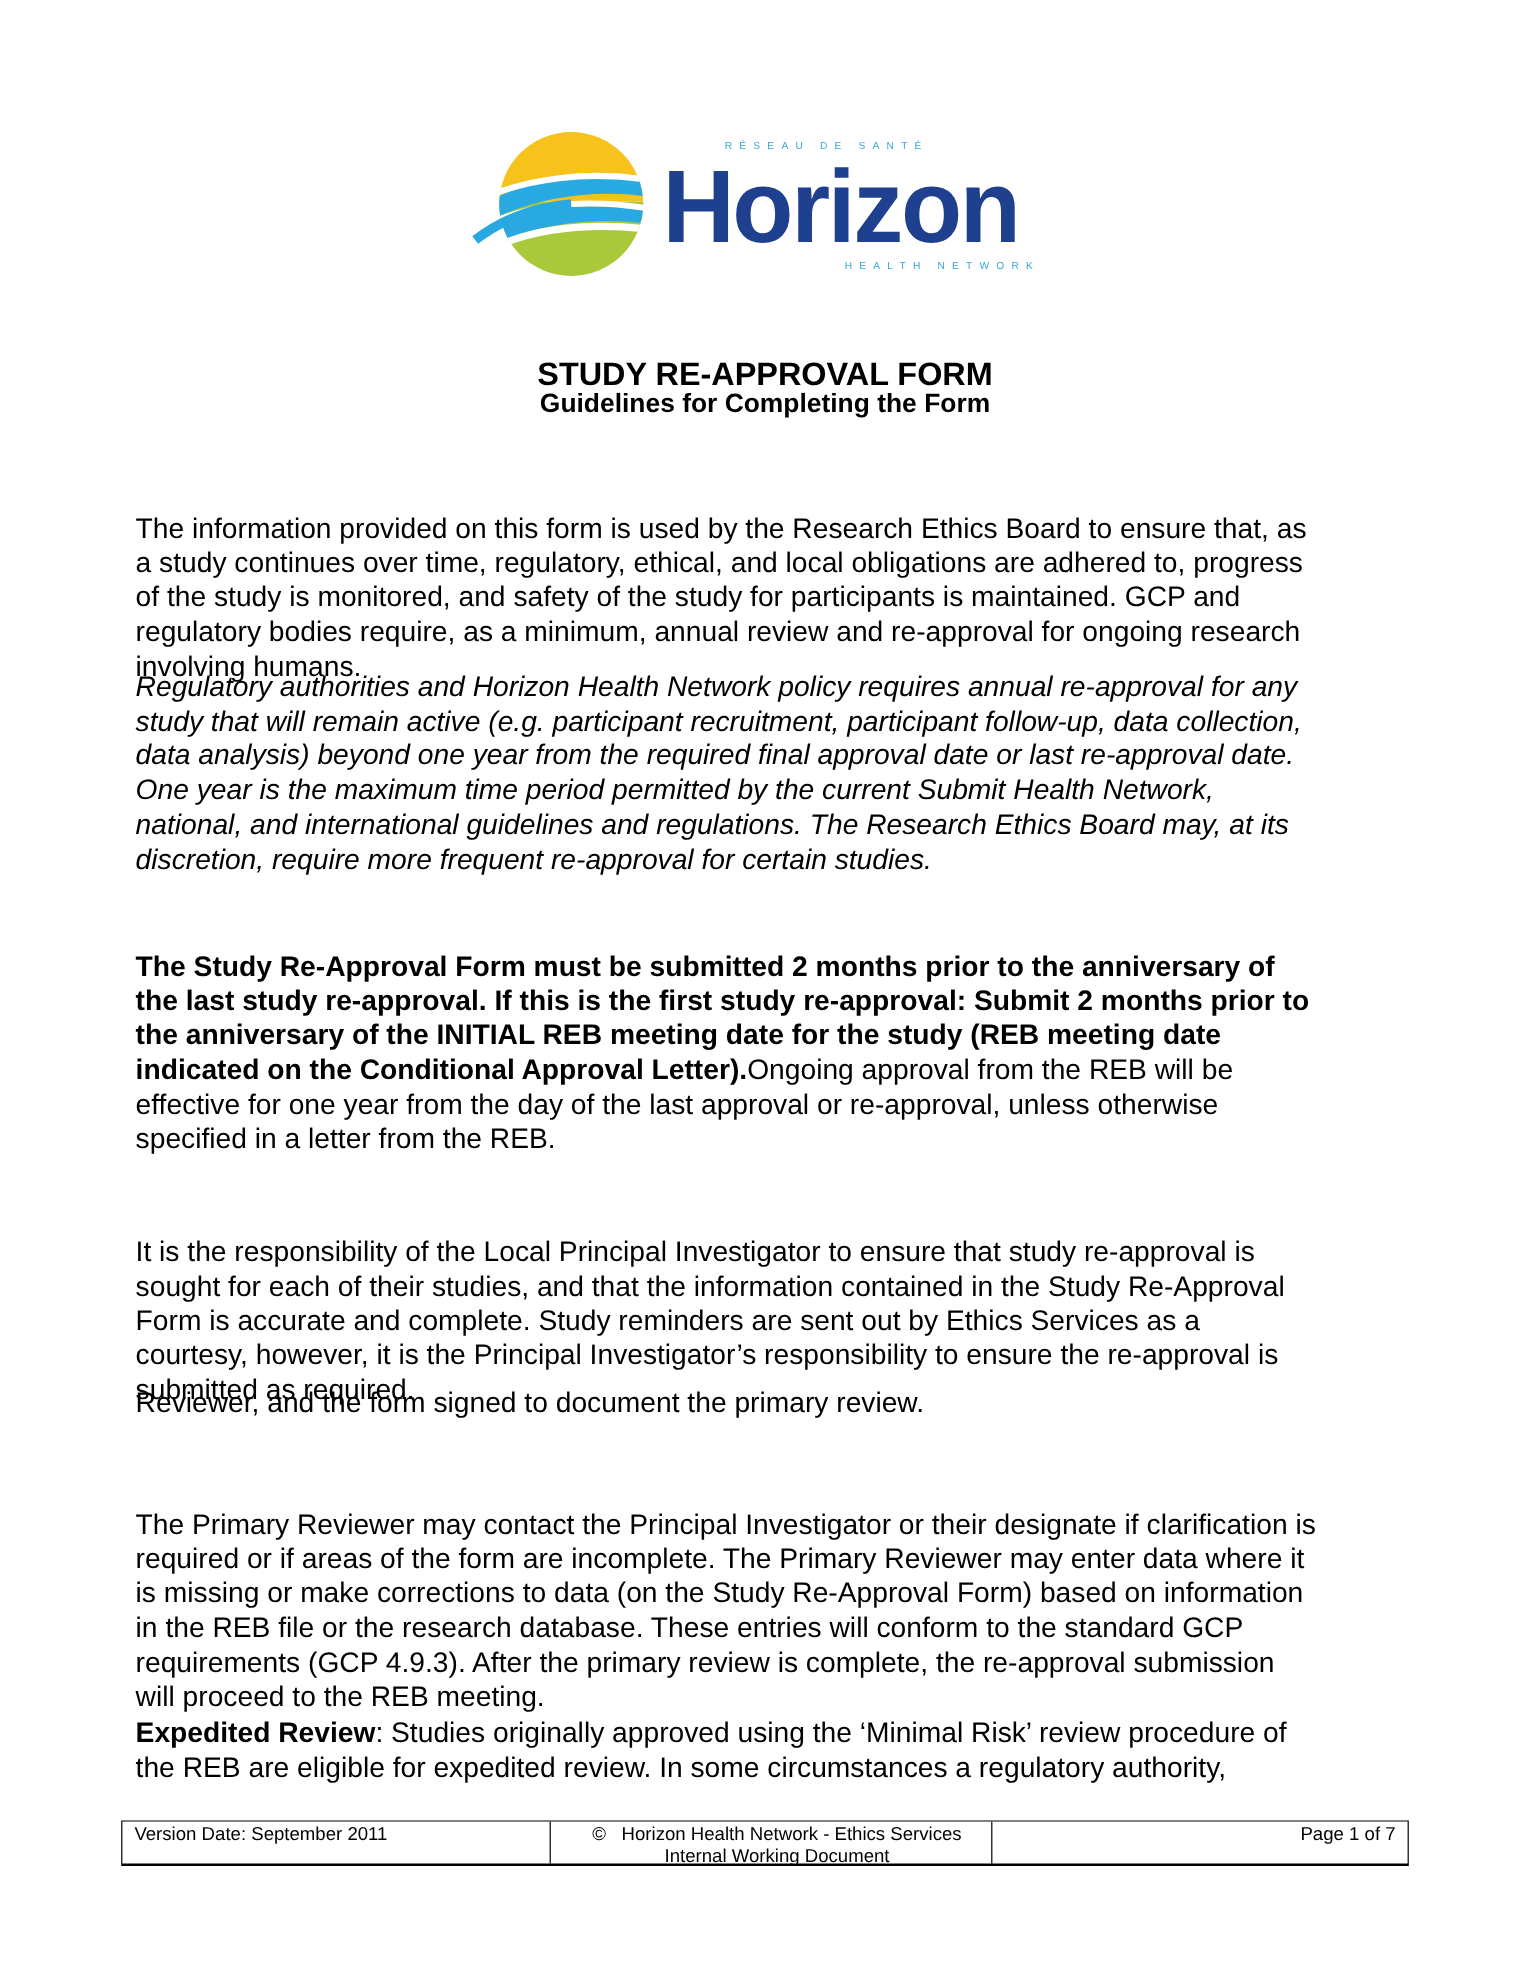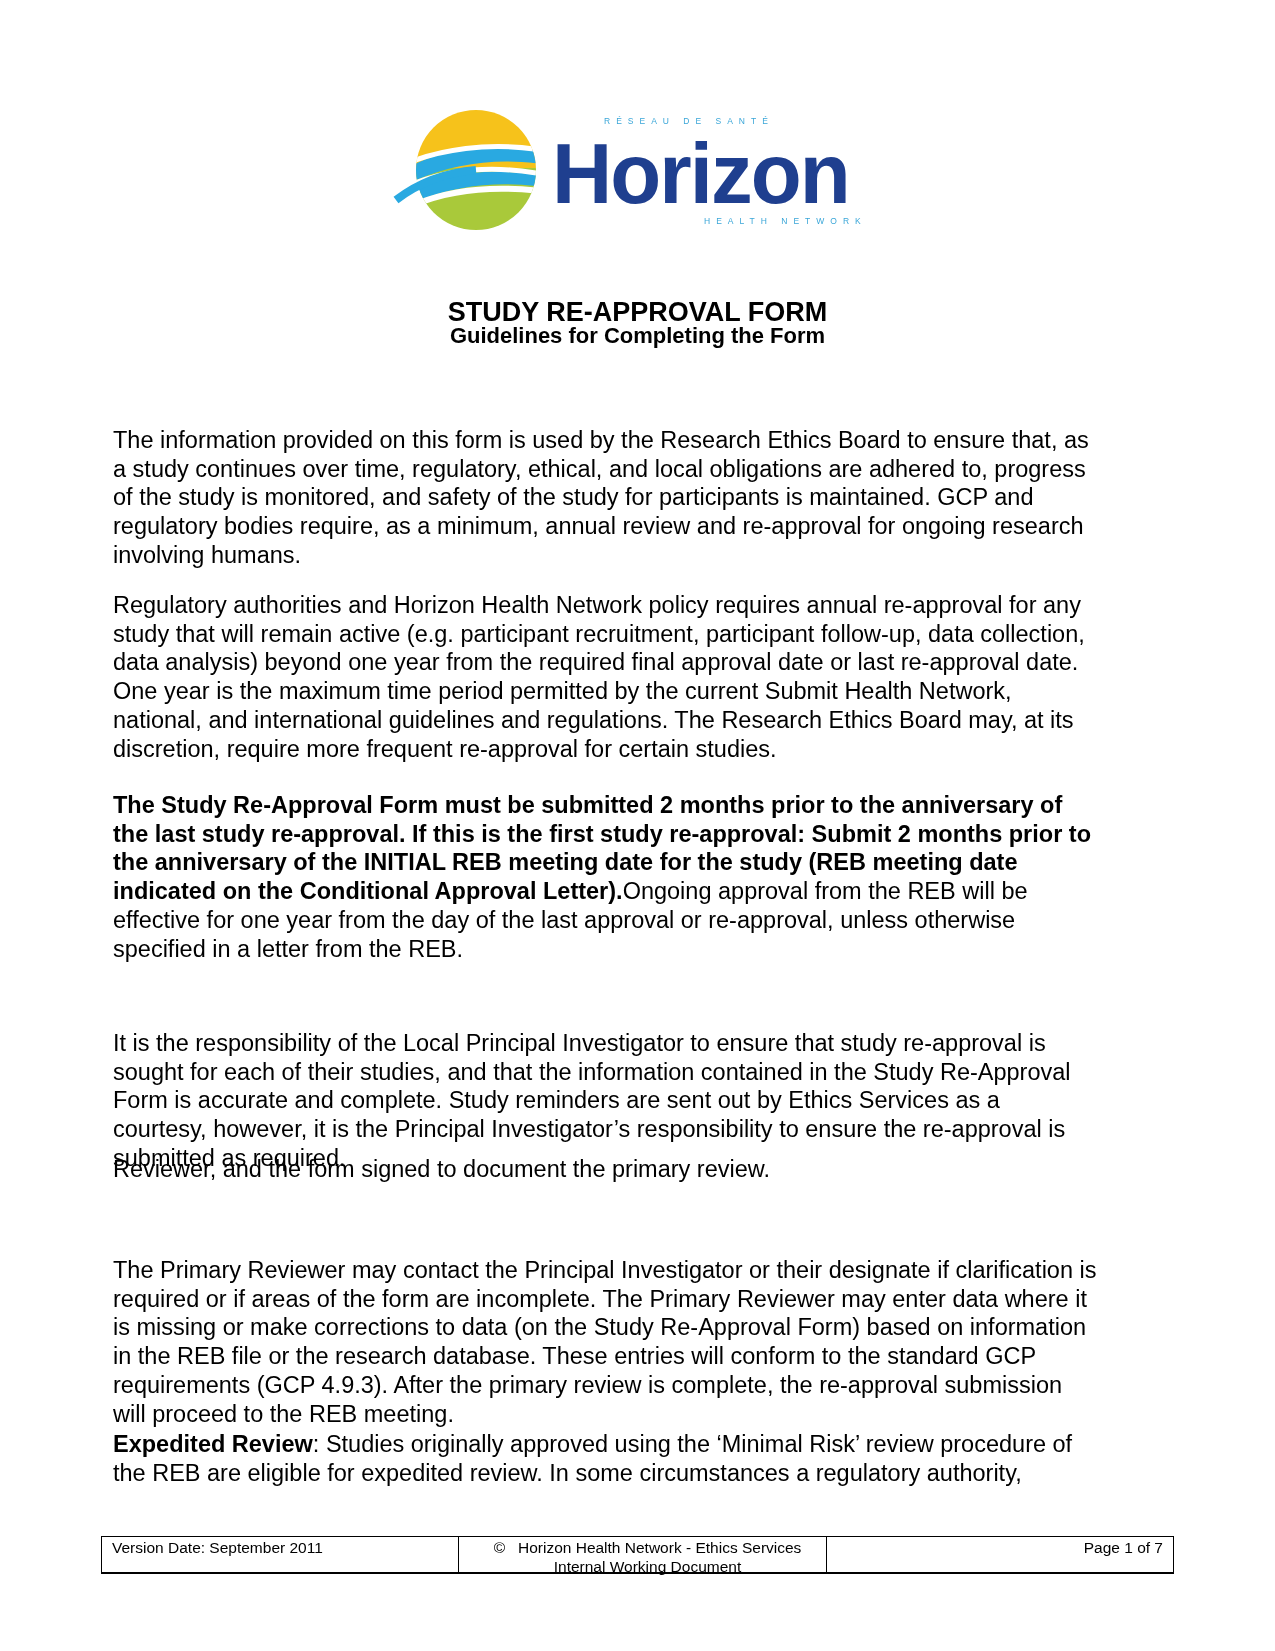--- a/index.html
+++ b/index.html
@@ -19,21 +19,21 @@
   .title-main { top: 296px; font-size: 27px; line-height: 32px; }
   .title-sub { top: 322px; font-size: 22px; line-height: 28px; }
 
   .para { position: absolute; left: 113px; width: 1065px; font-size: 23.5px; line-height: 28.7px; white-space: normal; }
   .line { display: block; white-space: nowrap; }
   .b { font-weight: bold; }
 
   
   .footer { position: absolute; left: 101px; top: 1517px; width: 1073px; height: 38px;
             border-top: 1.5px solid #000; border-bottom: 2px solid #000; border-left: 1px solid #000; border-right: 1px solid #000;
-            box-sizing: border-box; font-size: 15.5px; line-height: 19px; margin-top: 19px; }
+            box-sizing: border-box; font-size: 15.5px; line-height: 19px; }
   .fcell { position: absolute; top: 0; height: 100%; box-sizing: border-box; }
   .fc1 { left: 0; width: 357px; padding: 1px 0 0 10px; border-right: 1px solid #000; }
   .fc2 { left: 367px; width: 358px; text-align: center; padding-top: 1px; border-right: 1px solid #000; }
   .fc3 { left: 715px; width: 356px; text-align: right; padding: 1px 10px 0 0; }
   .fline { display: block; white-space: nowrap; }
 </style>
 </head>
 <body>
 
 <div class="page">
@@ -67,21 +67,21 @@
   <div class="title title-sub">Guidelines for Completing the Form</div>
 
   <div class="para" style="top:426px;">
     <span class="line">The information provided on this form is used by the Research Ethics Board to ensure that, as</span>
     <span class="line">a study continues over time, regulatory, ethical, and local obligations are adhered to, progress</span>
     <span class="line">of the study is monitored, and safety of the study for participants is maintained. GCP and</span>
     <span class="line">regulatory bodies require, as a minimum, annual review and re-approval for ongoing research</span>
     <span class="line">involving humans.</span>
   </div>
 
-  <div class="para" style="top:591px;">
+  <div class="para" style="top:558px;font-style:italic;">
     <span class="line">Regulatory authorities and Horizon Health Network policy requires annual re-approval for any</span>
     <span class="line">study that will remain active (e.g. participant recruitment, participant follow-up, data collection,</span>
     <span class="line">data analysis) beyond one year from the required final approval date or last re-approval date.</span>
     <span class="line">One year is the maximum time period permitted by the current Submit Health Network,</span>
     <span class="line">national, and international guidelines and regulations. The Research Ethics Board may, at its</span>
     <span class="line">discretion, require more frequent re-approval for certain studies.</span>
   </div>
 
   <div class="para" style="top:791px;">
     <span class="line b">The Study Re-Approval Form must be submitted 2 months prior to the anniversary of</span>

